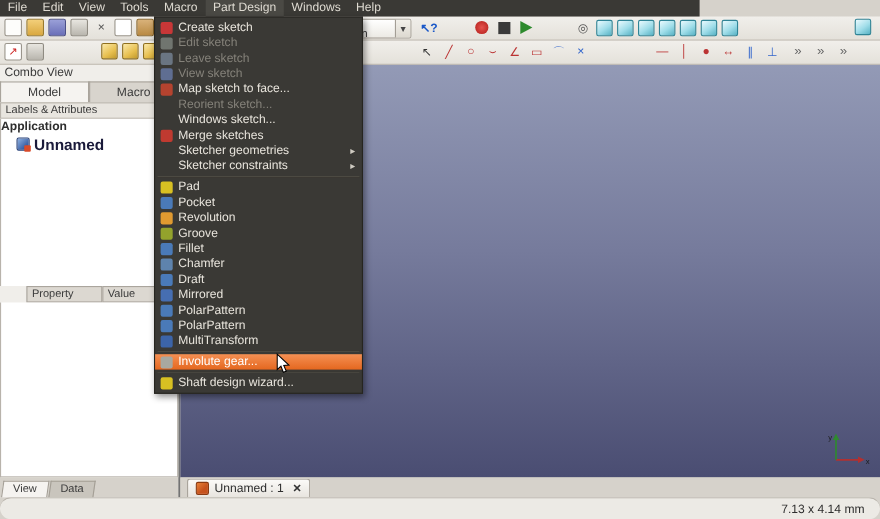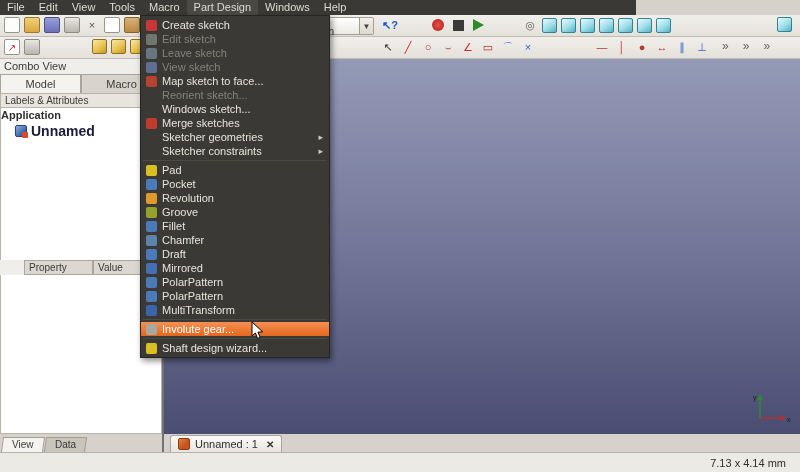--- a/index.html
+++ b/index.html
@@ -60,21 +60,21 @@
   .viewport { position:absolute; left:164px; top:59px; width:636px; height:375px; background:linear-gradient(180deg,#939ab6 0%,#767b9c 45%,#4a4d72 100%); }
   .axis-cross { position:absolute; right:8px; bottom:8px; }
 
   
   .doc-tabbar { position:absolute; left:164px; top:434px; width:636px; height:18px; background:#d6d2cb; display:flex; align-items:flex-end; padding-left:6px; }
   .doc-tab { display:flex; align-items:center; gap:5px; height:17px; padding:0 7px; background:linear-gradient(#fbfaf8,#e8e5df); border:1px solid #a9a49c; border-bottom:none; border-radius:3px 3px 0 0; font-size:11px; color:#2e2e2e; }
   .fc-icon { width:12px; height:12px; border-radius:2px; background:linear-gradient(135deg,#e8833a 0%,#c6521d 60%); border:1px solid #8a3a12; }
   .tab-close { font-size:10px; color:#333; font-weight:bold; padding-left:3px; cursor:default; }
 
   
-  .statusbar { position:absolute; left:0; top:452px; width:800px; height:20px; background:#eceae5; border-top:1px solid #b5b0a8; display:flex; align-items:center; justify-content:flex-end; }
+  .statusbar { position:absolute; left:0; top:452px; width:800px; height:20px; background:#eceae5; border-top:1px solid #b5b0a8; display:flex; align-items:center; justify-content:flex-end;border-radius:10px; }
   .dims { font-size:11px; color:#2e2e2e; padding-right:14px; }
 
   
   .dropdown { position:absolute; left:140px; top:15px; width:190px; background:#3a3935; border:1px solid #262520; box-shadow:2px 3px 6px rgba(0,0,0,.45); padding:2px 0; z-index:10; }
   .dd-item { height:14px; display:flex; align-items:center; gap:5px; padding:0 6px 0 5px; font-size:11px; line-height:13px; color:#e8e4dc; white-space:nowrap; }
   .dd-item.disabled { color:#85827a; }
   .dd-item.highlight { background:linear-gradient(180deg,#f59053,#e4671f); color:#ffffff; }
   .dd-icon { width:11px; height:11px; flex:none; border-radius:2px; }
   .dd-arrow { margin-left:auto; font-size:9px; color:#cfcbc2; }
   .dd-sep { height:1px; background:#26251f; border-bottom:1px solid #4c4a42; margin:2px 2px; }

